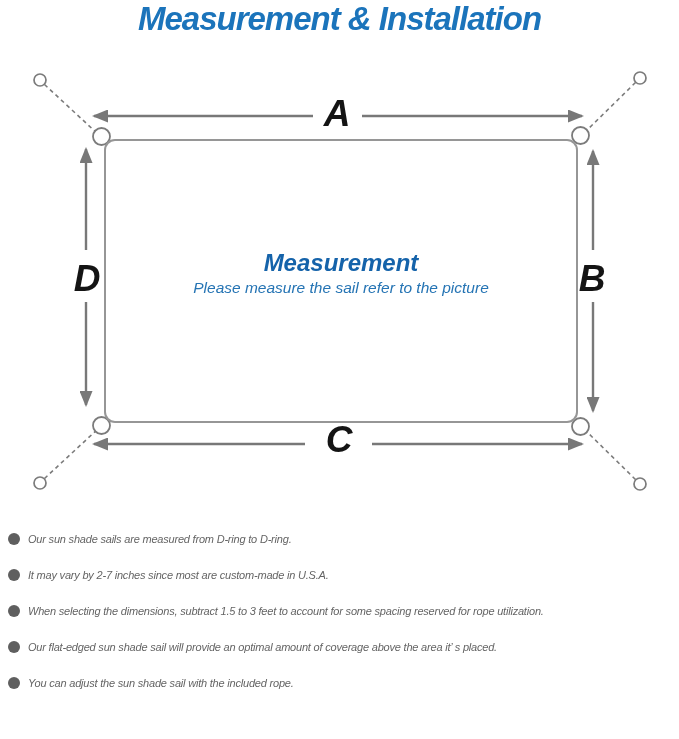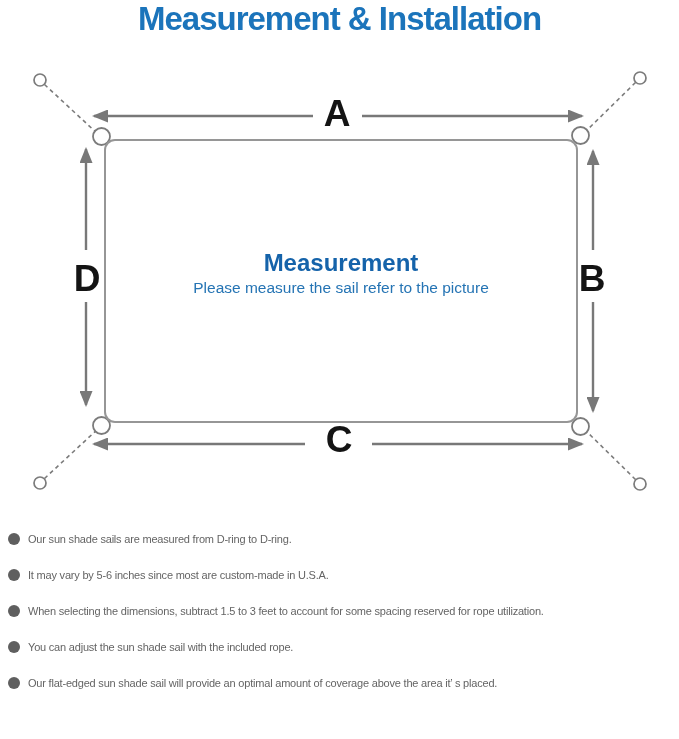--- a/index.html
+++ b/index.html
@@ -3,20 +3,21 @@
 <meta charset="utf-8">
 <style>
   html, body { margin: 0; padding: 0; background: #ffffff; }
   .page {
     position: relative;
     width: 679px;
     height: 739px;
     background: var(--bg, #fff);
     font-family: "Liberation Sans", sans-serif;
     overflow: hidden;
+    font-style: italic;
   }
   .title {
     position: absolute;
     top: 0; left: 0; right: 0;
     margin: 0;
     text-align: center;
     font-size: 33px;
     font-weight: bold;
     letter-spacing: -1px;
     color: var(--accent, #1b74bb);
@@ -125,29 +126,29 @@
     <text class="center-subtitle" x="341" y="243">Please measure the sail refer to the picture</text>
   </svg>
 
   <ul class="notes">
     <li>
       <span class="dot"></span>
       <span>Our sun shade sails are measured from D-ring to D-ring.</span>
     </li>
     <li>
       <span class="dot"></span>
-      <span>It may vary by 5-6 inches since most are custom-made in U.S.A.</span>
+      <span>It may vary by 2-7 inches since most are custom-made in U.S.A.</span>
     </li>
     <li>
       <span class="dot"></span>
       <span>When selecting the dimensions, subtract 1.5 to 3 feet to account for some spacing reserved for rope utilization.</span>
     </li>
     <li>
       <span class="dot"></span>
-      <span>You can adjust the sun shade sail with the included rope.</span>
+      <span>Our flat-edged sun shade sail will provide an optimal amount of coverage above the area it’ s placed.</span>
     </li>
     <li>
       <span class="dot"></span>
-      <span>Our flat-edged sun shade sail will provide an optimal amount of coverage above the area it’ s placed.</span>
+      <span>You can adjust the sun shade sail with the included rope.</span>
     </li>
   </ul>
 
 </div>
 
 </body></html>

